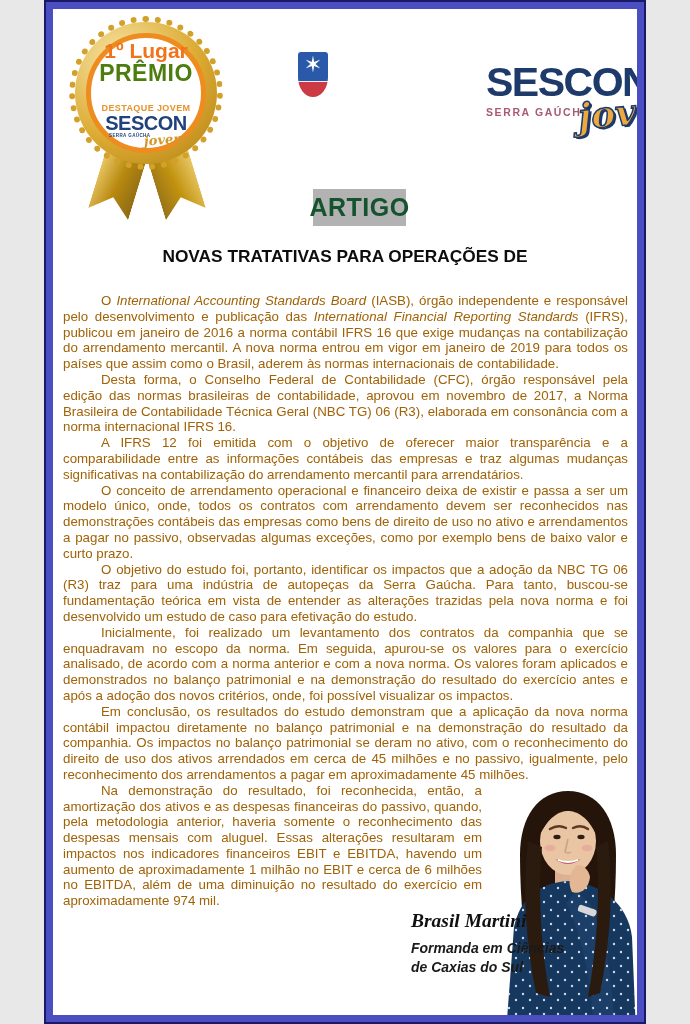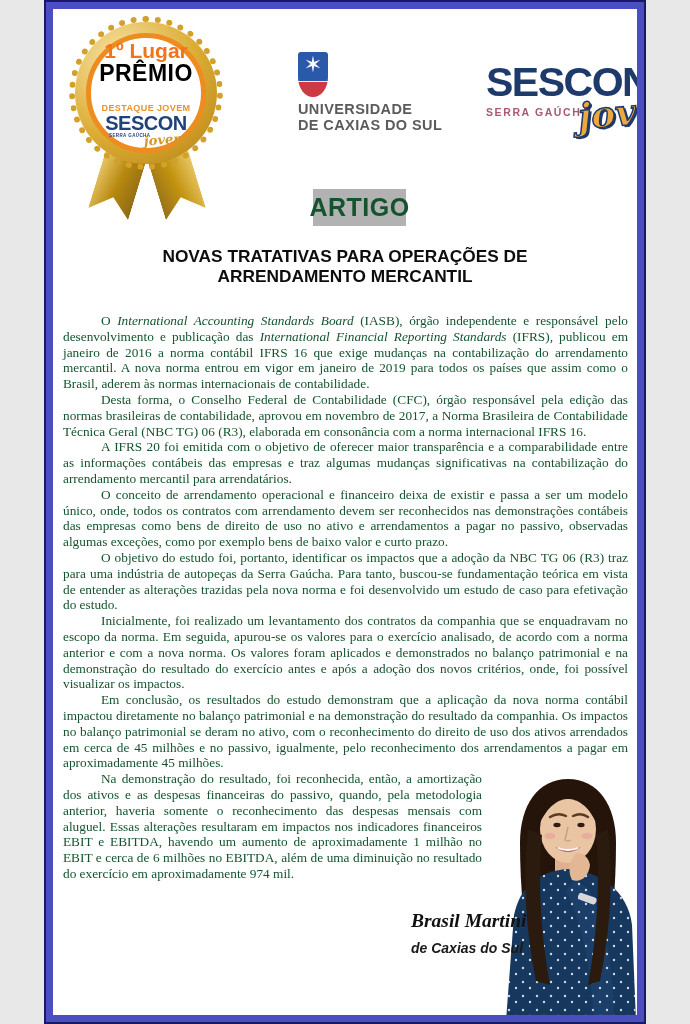--- a/index.html
+++ b/index.html
@@ -44,21 +44,21 @@
     content:""; position:absolute; inset:-6px;
     border:6px dotted #d3a02a; border-radius:50%;
   }
   .medal-inner {
     position:absolute; inset:11px; border-radius:50%;
     background:#fff; border:5px solid #ee8c1f;
     display:flex; flex-direction:column; align-items:center; justify-content:center;
     text-align:center; line-height:1.04;
   }
   .badge-rank   { color:#f0741c; font-weight:bold; font-size:21px; }
-  .badge-prize  { color:#000000; font-weight:bold; font-size:23px; letter-spacing:.5px; margin-top:0; }
+  .badge-prize  { color:#4d7c0f; font-weight:bold; font-size:23px; letter-spacing:.5px; margin-top:0; }
   .badge-cat    { color:#e8922a; font-weight:bold; font-size:9px; letter-spacing:.4px; margin-top:18px; }
   .badge-org    { color:#20427c; font-weight:bold; font-size:20px; letter-spacing:-.5px; }
   .badge-region { color:#20427c; font-weight:bold; font-size:4.5px; letter-spacing:.4px; align-self:flex-start; margin-left:18px; }
   .badge-youth  { font-family:"DejaVu Serif", serif; font-style:italic; font-weight:bold;
                   color:#d1972b; font-size:13px; margin-top:-6px; align-self:flex-end; margin-right:14px;
                   transform:rotate(-4deg); }
 
   
   .ucs { position:absolute; left:252px; top:50px; width:146px; }
   .ucs-row { display:flex; align-items:center; gap:5px; }
@@ -95,21 +95,21 @@
   }
 
   
   .title { text-align:center; margin:16px 0 27px; color:#0d0d0d;
            font-weight:bold; font-size:17.3px; line-height:20px; }
   .title span { display:block; }
 
   .article-body {
     padding:0 16px 0 17px;
     font-size:13.3px; line-height:15.8px;
-    text-align:justify; color:#14532d;font-family:Liberation Serif, serif;
+    text-align:justify; color:#a16207;
   }
   .article-body p { text-indent:38px; }
   .article-body em { font-style:italic; }
 
   .photo-float {
     float:right;
     width:150px; height:252px;
     margin:-2px -14px 0 10px;
     shape-outside:inset(0);
   }
@@ -148,44 +148,39 @@
           </div>
         </div>
       </div>
 
       <div class="ucs">
         <div class="ucs-row">
           <div class="ucs-shield">
             <span class="ucs-star">✶</span>
           </div>
         </div>
-        <div class="ucs-name">
-          <span>UNIVERSIDADE</span>
-          <span>DE CAXIAS DO SUL</span>
-        </div>
       </div>
 
       <div class="sescon">
         <div class="sescon-name">SESCON</div>
         <div class="sescon-region">SERRA GAÚCHA</div>
         <div class="sescon-youth">jovem</div>
       </div>
 
       <div class="kicker">ARTIGO</div>
     </div>
 
     <div class="title">
       <span>NOVAS TRATATIVAS PARA OPERAÇÕES DE</span>
-      <span>ARRENDAMENTO MERCANTIL</span>
     </div>
 
     <div class="article-body">
       <p><span>O </span><em>International Accounting Standards Board</em><span> (IASB), órgão independente e responsável pelo desenvolvimento e publicação das </span><em>International Financial Reporting Standards</em><span> (IFRS), publicou em janeiro de 2016 a norma contábil IFRS 16 que exige mudanças na contabilização do arrendamento mercantil. A nova norma entrou em vigor em janeiro de 2019 para todos os países que assim como o Brasil, aderem às normas internacionais de contabilidade.</span></p>
       <p><span>Desta forma, o Conselho Federal de Contabilidade (CFC), órgão responsável pela edição das normas brasileiras de contabilidade, aprovou em novembro de 2017, a Norma Brasileira de Contabilidade Técnica Geral (NBC TG) 06 (R3), elaborada em consonância com a norma internacional IFRS 16.</span></p>
-      <p><span>A IFRS 20 foi emitida com o objetivo de oferecer maior transparência e a comparabilidade entre as informações contábeis das empresas e traz algumas mudanças significativas na contabilização do arrendamento mercantil para arrendatários.</span></p>
+      <p><span>A IFRS 12 foi emitida com o objetivo de oferecer maior transparência e a comparabilidade entre as informações contábeis das empresas e traz algumas mudanças significativas na contabilização do arrendamento mercantil para arrendatários.</span></p>
       <p><span>O conceito de arrendamento operacional e financeiro deixa de existir e passa a ser um modelo único, onde, todos os contratos com arrendamento devem ser reconhecidos nas demonstrações contábeis das empresas como bens de direito de uso no ativo e arrendamentos a pagar no passivo, observadas algumas exceções, como por exemplo bens de baixo valor e curto prazo.</span></p>
       <p><span>O objetivo do estudo foi, portanto, identificar os impactos que a adoção da NBC TG 06 (R3) traz para uma indústria de autopeças da Serra Gaúcha. Para tanto, buscou-se fundamentação teórica em vista de entender as alterações trazidas pela nova norma e foi desenvolvido um estudo de caso para efetivação do estudo.</span></p>
       <p><span>Inicialmente, foi realizado um levantamento dos contratos da companhia que se enquadravam no escopo da norma. Em seguida, apurou-se os valores para o exercício analisado, de acordo com a norma anterior e com a nova norma. Os valores foram aplicados e demonstrados no balanço patrimonial e na demonstração do resultado do exercício antes e após a adoção dos novos critérios, onde, foi possível visualizar os impactos.</span></p>
       <p><span>Em conclusão, os resultados do estudo demonstram que a aplicação da nova norma contábil impactou diretamente no balanço patrimonial e na demonstração do resultado da companhia. Os impactos no balanço patrimonial se deram no ativo, com o reconhecimento do direito de uso dos ativos arrendados em cerca de 45 milhões e no passivo, igualmente, pelo reconhecimento dos arrendamentos a pagar em aproximadamente 45 milhões.</span></p>
 
       <div class="photo-float">
         <svg width="150" height="252" viewBox="0 0 150 252">
           <defs>
             <pattern id="dots" width="14" height="14" patternUnits="userSpaceOnUse">
               <circle cx="3" cy="3" r="1.2" fill="#cfd8e6"></circle>
@@ -229,18 +224,19 @@
           <path d="M116 60 C122 110 118 162 108 212 L96 216 C106 162 108 110 104 66 Z" fill="#2b1a0e"></path>
         </svg>
       </div>
 
       <p><span>Na demonstração do resultado, foi reconhecida, então, a amortização dos ativos e as despesas financeiras do passivo, quando, pela metodologia anterior, haveria somente o reconhecimento das despesas mensais com aluguel. Essas alterações resultaram em impactos nos indicadores financeiros EBIT e EBITDA, havendo um aumento de aproximadamente 1 milhão no EBIT e cerca de 6 milhões no EBITDA, além de uma diminuição no resultado do exercício em aproximadamente 974 mil.</span></p>
     </div>
 
     <div class="author-block">
       <div class="author-name">Brasil Martini</div>
       <div class="author-credit">
+        <span>Formanda em Ciências</span>
         <span>de Caxias do Sul</span>
       </div>
     </div>
 
   </div>
 </div>
 
 </body></html>

